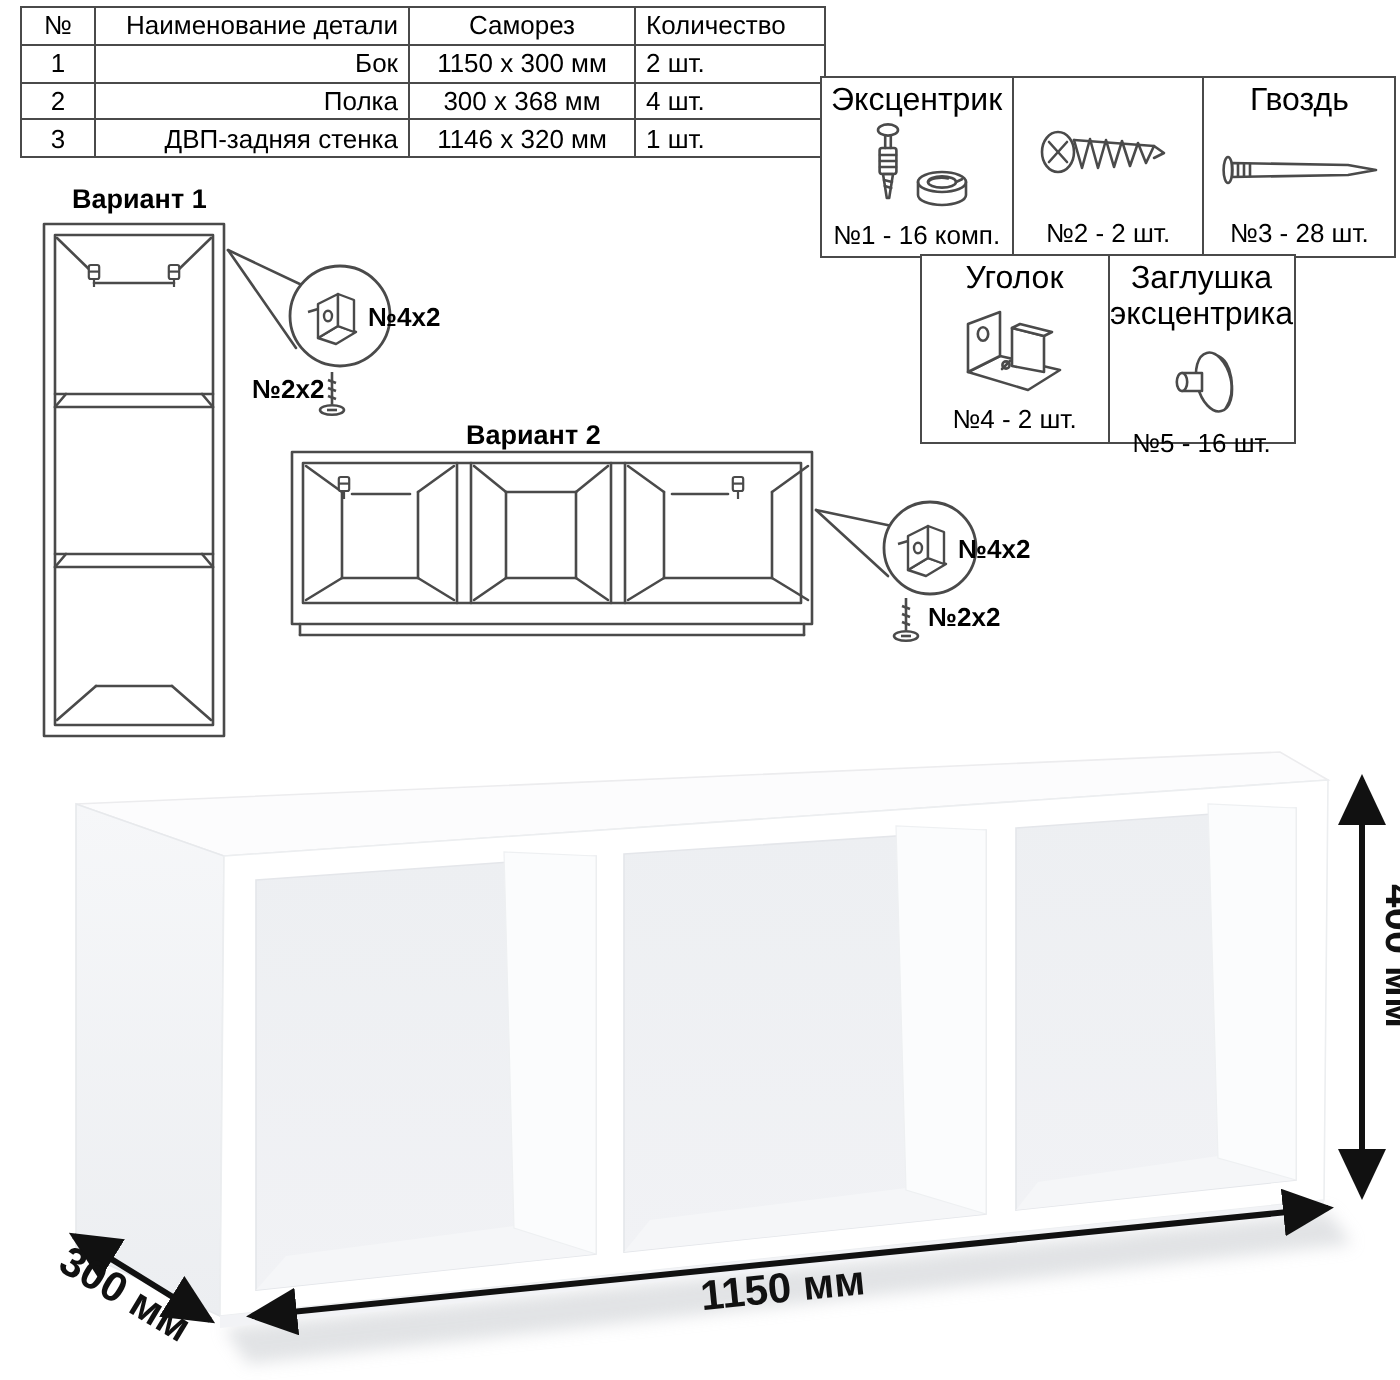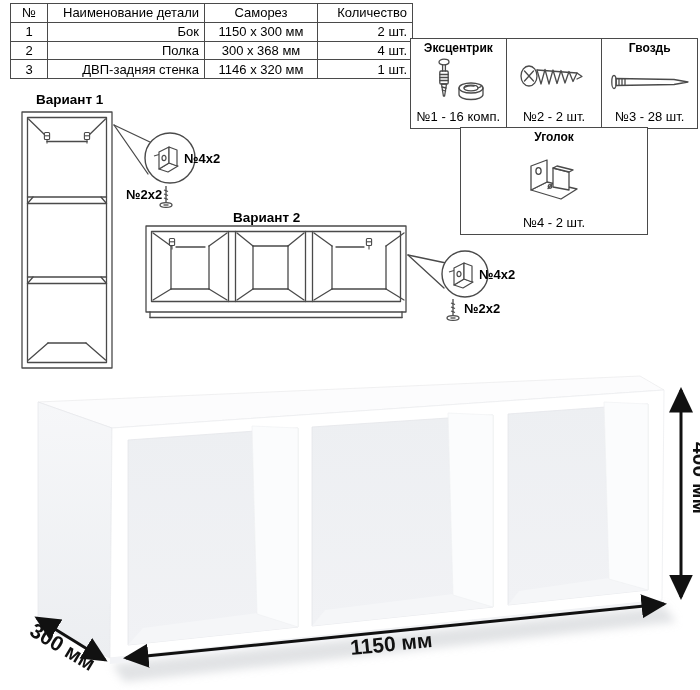--- a/index.html
+++ b/index.html
@@ -5,30 +5,30 @@
   html,body{margin:0;padding:0;background:#ffffff;}
   body{width:700px;height:690px;overflow:hidden;}
   .stage{position:relative;width:700px;height:690px;font-family:"Liberation Sans",sans-serif;color:#000;}
 
   
   table.parts{position:absolute;left:10px;top:3px;border-collapse:collapse;font-size:13px;}
   table.parts td,table.parts th{border:1.4px solid #4a4a4a;padding:0 5px;height:17.8px;font-weight:normal;white-space:nowrap;}
   table.parts .c-num{width:26px;text-align:center;}
   table.parts .c-name{width:146px;text-align:right;}
   table.parts .c-size{width:102px;text-align:center;}
-  table.parts .c-qty{width:84px;text-align:right;}
+  table.parts .c-qty{width:84px;text-align:left;}
   table.parts th{text-align:center;}
 
   
   .hw-row{position:absolute;display:flex;border:1.6px solid #4a4a4a;background:#fff;box-sizing:border-box;}
   .hw-row1{left:410px;top:38px;width:288px;height:91px;}
-  .hw-row2{left:460px;top:127px;width:188px;height:108px;}
+  .hw-row2{left:460px;top:127px;width:188px;height:95px;}
   .hw-cell{flex:1 1 0;display:flex;flex-direction:column;align-items:center;justify-content:space-between;padding:3px 2px 4px 2px;min-width:0;}
   .hw-cell + .hw-cell{border-left:1.6px solid #4a4a4a;}
-  .hw-title{font-size:12px;font-weight:bold;text-align:center;line-height:1.15;}
+  .hw-title{font-size:16px;font-weight:normal;text-align:center;line-height:1.15;}
   .hw-qty{font-size:13px;font-weight:normal;text-align:right;white-space:nowrap;}
   .hw-icon{flex:1;display:flex;align-items:center;justify-content:center;}
   .hw-icon svg{display:block;}
 
   
   svg.overlay{position:absolute;left:0;top:0;}
   .ln{stroke:#4a4a4a;stroke-width:1.3;fill:none;stroke-linecap:round;stroke-linejoin:round;}
   .lnw{stroke:#4a4a4a;stroke-width:1.3;fill:#ffffff;stroke-linejoin:round;}
   .title-txt{font:bold 13.5px "Liberation Sans",sans-serif;fill:#000;}
   .callout-txt{font:bold 13px "Liberation Sans",sans-serif;fill:#000;}
@@ -136,20 +136,34 @@
             <path d="M30 12 L46 16 L46 34 L30 31 Z"></path>
             <path d="M30 12 L34 10 L50 14 L46 16 Z"></path>
           </g>
           <ellipse cx="15.5" cy="15" rx="2.6" ry="3.4" class="ln"></ellipse>
           <circle cx="27" cy="30.5" r="1.8" class="ln"></circle>
           <line x1="25" y1="32.5" x2="29" y2="28.5" class="ln"></line>
         </svg>
       </div>
       <div class="hw-qty">№4 - 2 шт.</div>
     </div>
+    <div class="hw-cell">
+      <div class="hw-title">Заглушка эксцентрика</div>
+      <div class="hw-icon">
+        <svg width="46" height="46" viewBox="0 0 46 46">
+          <g class="lnw">
+            <ellipse cx="29" cy="23" rx="8.5" ry="15" transform="rotate(-14 29 23)"></ellipse>
+            <path d="M13 18.5 L23 18.5 L23 27.5 L13 27.5 Z"></path>
+            <ellipse cx="13" cy="23" rx="2.6" ry="4.5"></ellipse>
+          </g>
+          <path d="M31 10 a8.5 15 0 0 1 4 26" class="ln"></path>
+        </svg>
+      </div>
+      <div class="hw-qty">№5 - 16 шт.</div>
+    </div>
   </div>
 
   <svg class="overlay" width="700" height="690" viewBox="0 0 700 690">
     <defs>
       <marker id="arrow" markerWidth="9" markerHeight="9" refX="7.5" refY="4" orient="auto-start-reverse">
         <path d="M0,0 L8.5,4 L0,8 Z" fill="#111"></path>
       </marker>
       <filter id="blur4" x="-30%" y="-30%" width="160%" height="160%">
         <feGaussianBlur stdDeviation="4"></feGaussianBlur>
       </filter>

